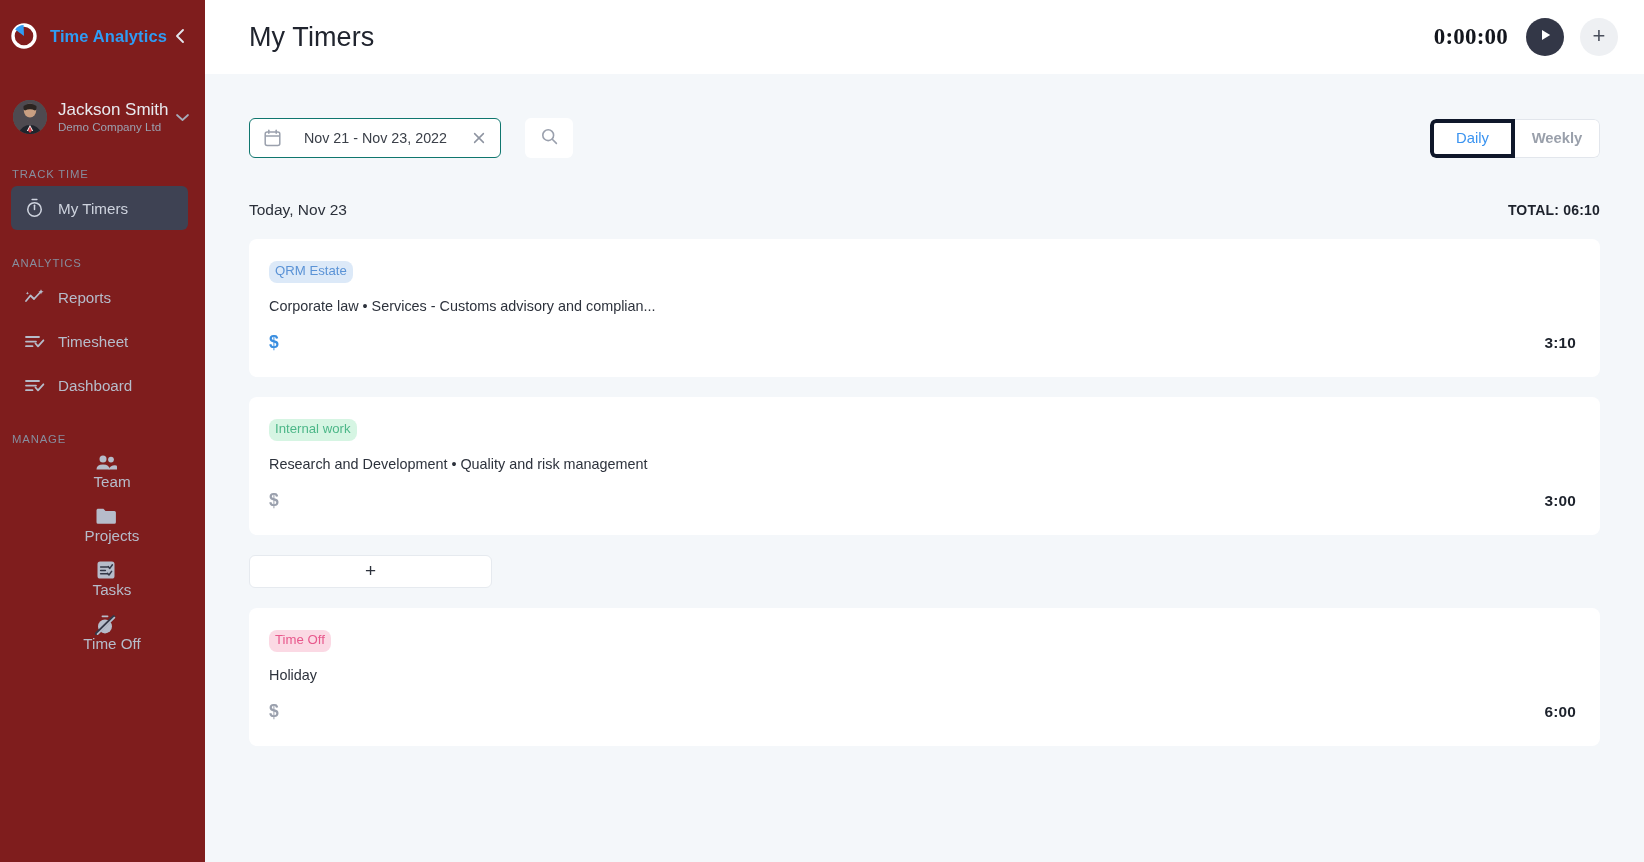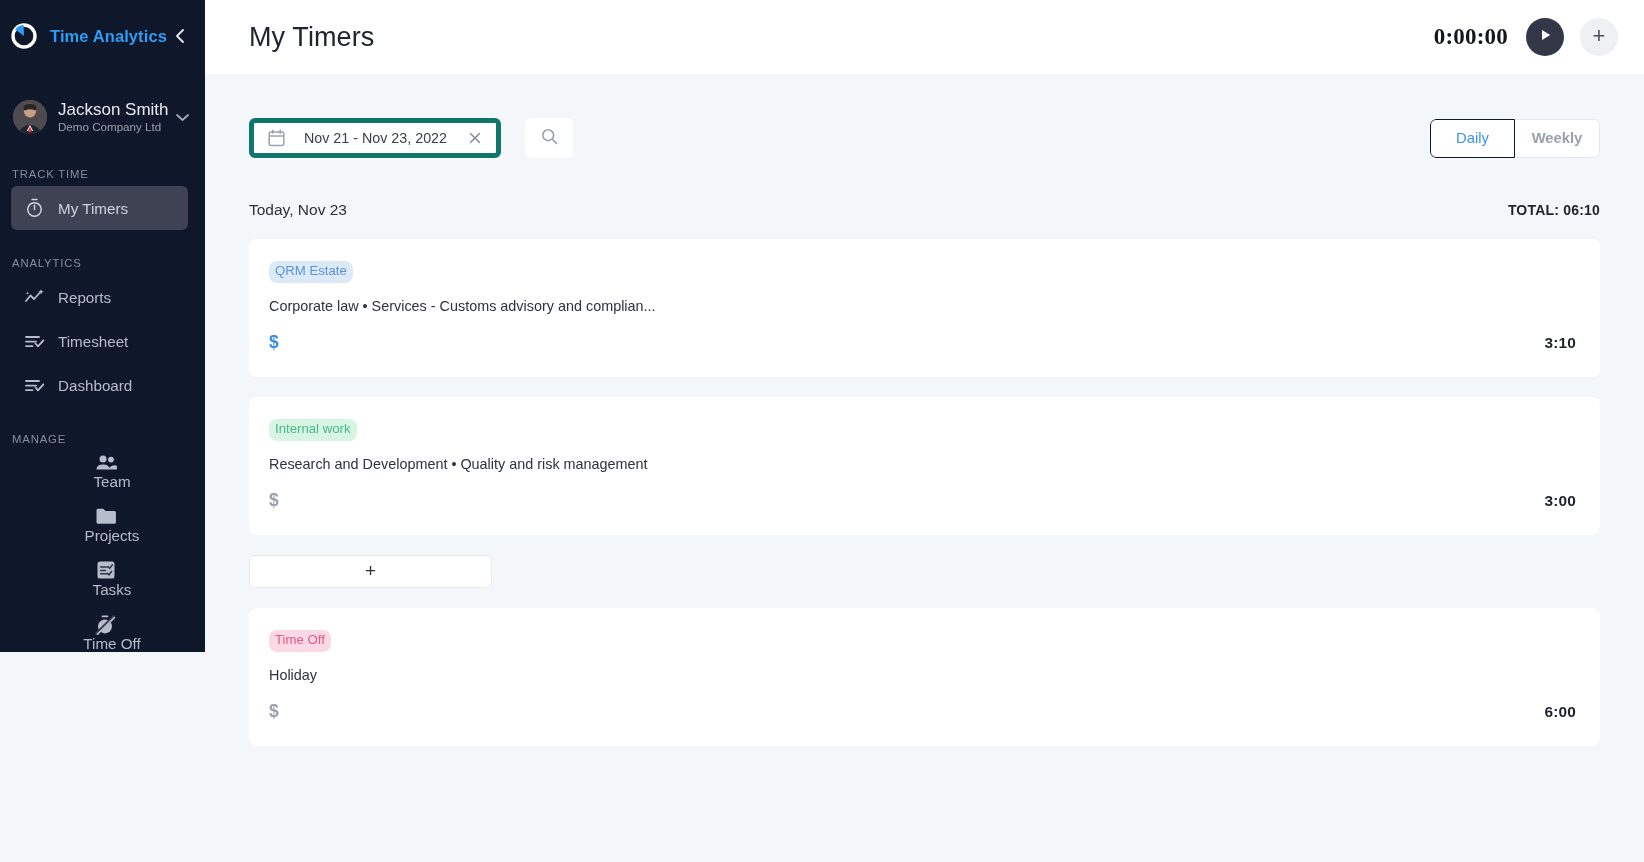--- a/index.html
+++ b/index.html
@@ -6,22 +6,22 @@
   html, body {
     width: 1644px; height: 862px;
     font-family: "Liberation Sans", sans-serif;
     overflow: hidden;
     background: #f4f7fa;
   }
   .app { display: flex; width: 1644px; height: 862px; }
 
   
   .sidebar {
-    width: 205px; min-width: 205px; height: 652px;
-    background: #0f172a;
+    width: 205px; min-width: 205px; height: 862px;
+    background: #7f1d1d;
     position: relative;
     overflow: hidden;
   }
   .brand-row {
     height: 72px; display: flex; align-items: center;
     padding: 0 12px 0 8px;
   }
   .brand-logo { width: 32px; height: 32px; flex: 0 0 32px; position: relative; }
   .brand-name {
     color: #2f9cf4; font-size: 16.5px; font-weight: 600;
@@ -104,41 +104,41 @@
   .content {
     flex: 1; overflow: hidden; padding: 0 44px 0 44px;
     position: relative;
   }
 
   .filters-row {
     display: flex; align-items: center; padding-top: 44px;
   }
   .date-picker {
     height: 40px; min-width: 252px; background: #fff;
-    border: 5px solid #0f766e; border-radius: 6px;
+    border: 1px solid #0f766e; border-radius: 6px;
     display: flex; align-items: center; padding: 0 12px 0 14px;
     cursor: pointer;
   }
   .date-picker .cal-icon { width: 17px; height: 17px; flex: 0 0 17px; display: flex; align-items: center; }
   .date-text { flex: 1; text-align: center; font-size: 14.3px; color: #3b4049; white-space: nowrap; padding: 0 8px; }
   .date-clear { width: 18px; height: 18px; display: flex; align-items: center; justify-content: center; cursor: pointer; }
   .search-btn {
     width: 48px; height: 40px; background: #fff; border-radius: 6px;
     display: flex; align-items: center; justify-content: center;
     margin-left: 24px; cursor: pointer;
   }
   .view-toggle {
     margin-left: auto; display: flex; height: 39px; border-radius: 6px; overflow: hidden;
   }
   .toggle-seg {
     display: flex; align-items: center; justify-content: center;
     width: 85px; font-size: 14.8px; cursor: pointer; background: #fff;
   }
   .toggle-seg.sel {
-    color: #3a93f0; border: 1px solid #0f172a;
+    color: #3a93f0; border: 4px solid #0f172a;
     border-radius: 6px 0 0 6px;
   }
   .toggle-seg.unsel {
     color: #9aa0ab; border: 1px solid #e2e6ec; border-left: none;
     border-radius: 0 6px 6px 0;
     font-weight: bold;
   }
 
   .day-header {
     display: flex; align-items: baseline; margin-top: 43px;

